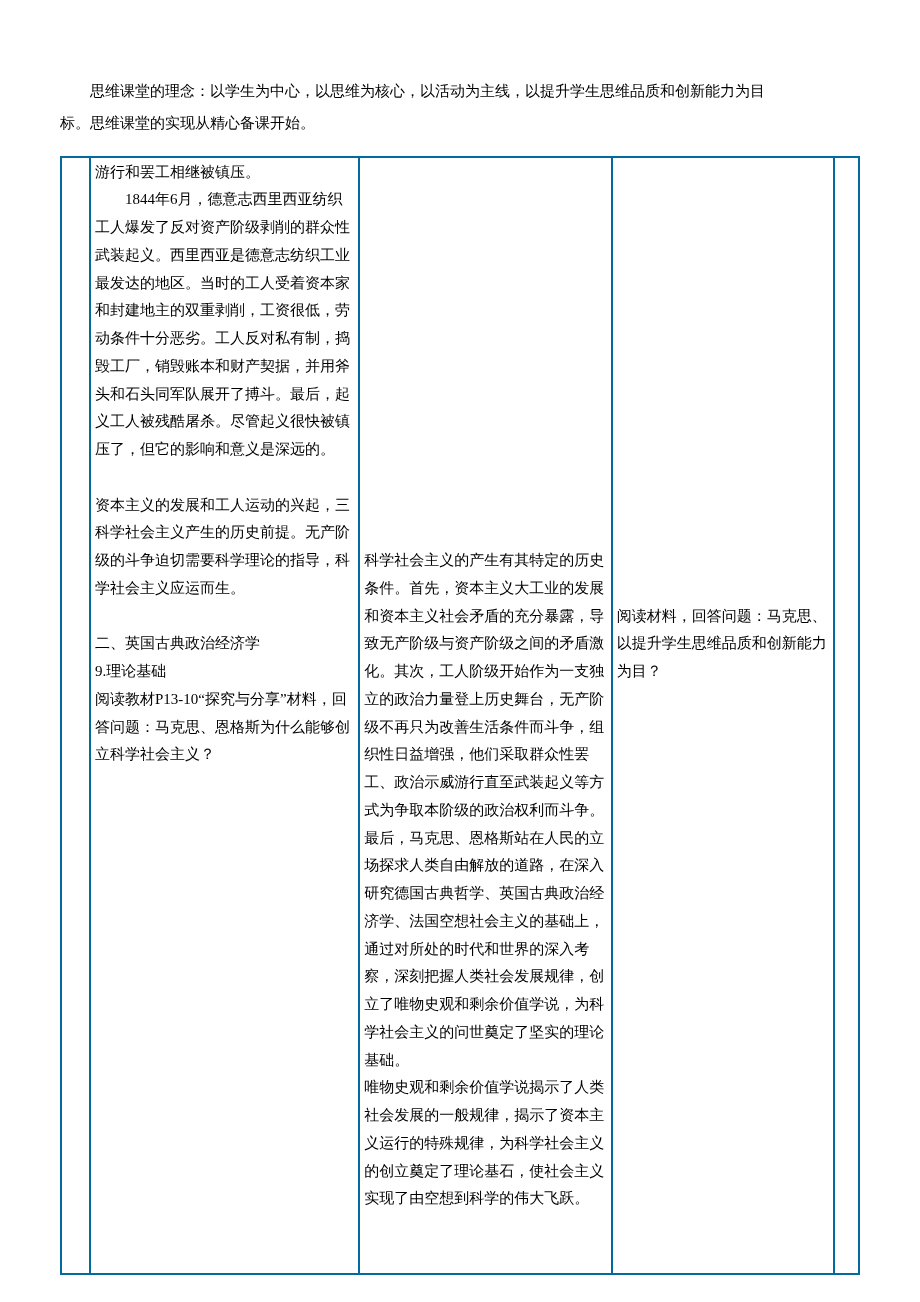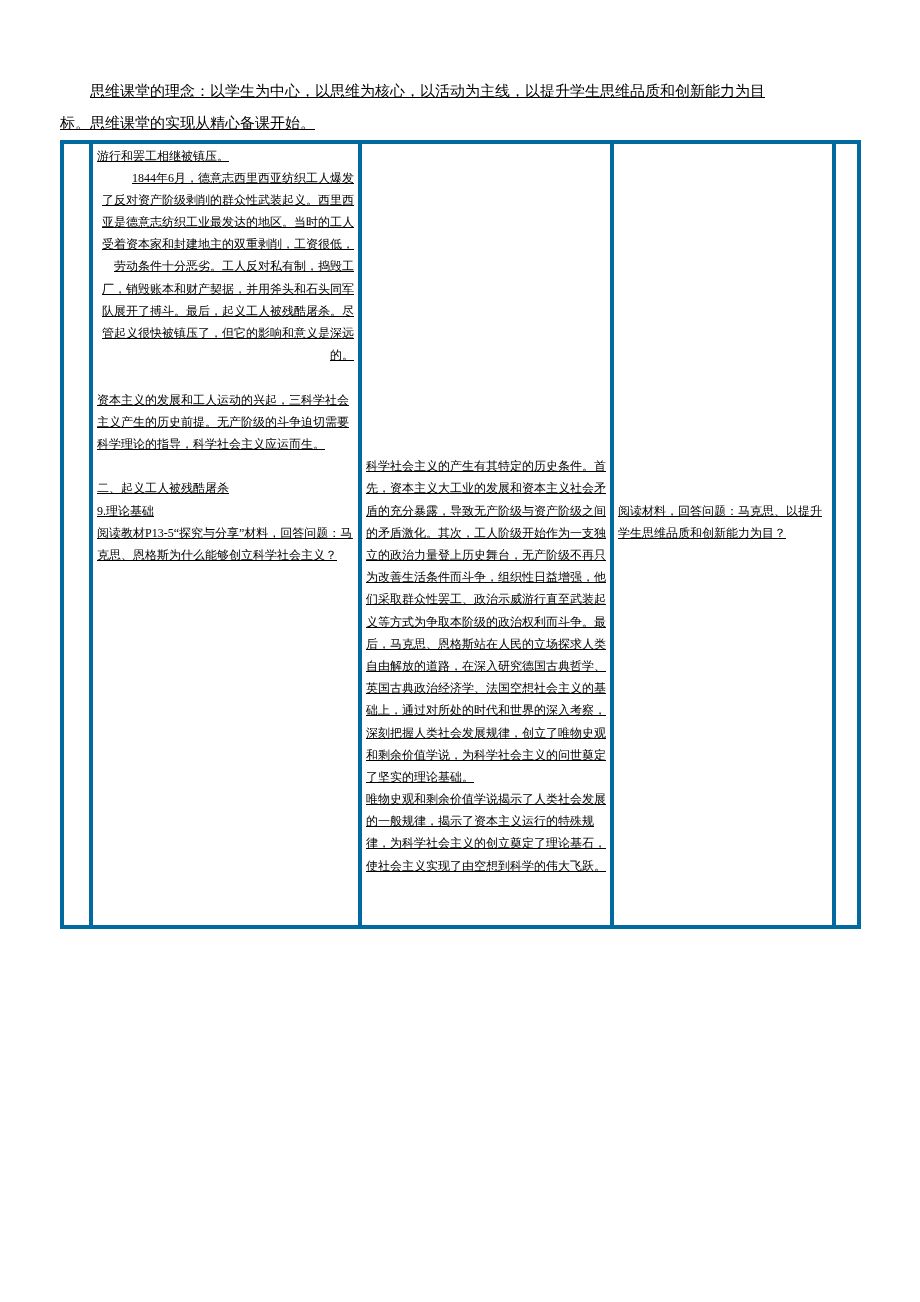--- a/index.html
+++ b/index.html
@@ -1,49 +1,49 @@
 <!DOCTYPE html>
 <html><head>
 <meta charset="utf-8">
 <style>
-  * { margin: 0; padding: 0; box-sizing: border-box; text-decoration: underline; }
+  * { margin: 0; padding: 0; box-sizing: border-box; }
   body {
     background: #ffffff;
     font-family: "SimSun", "宋体", serif;
     font-size: 15px;
     color: #000000;
     line-height: 1.85;
     width: 920px;
     padding: 78px 60px 40px 60px;
   }
   .header-text {
     text-indent: 2em;
     margin-bottom: 4px;
   }
   .header-line2 {
-    margin-bottom: 2px;
+    margin-bottom: 18px;
   }
   table {
     border-collapse: collapse;
     width: 100%;
     table-layout: fixed;
   }
   td {
-    border: 4px solid #0369a1;
+    border: 2px solid #0369a1;
     vertical-align: top;
     padding: 1px 4px 4px 4px;
-    font-size: 12px;
+    font-size: 15px;
     line-height: 1.85;
   }
   .col-a { width: 29px; }
   .col-b { width: 269px; }
   .col-c { width: 252px; }
   .col-d { width: 222px; }
   .col-e { width: 25px; border-right: none; }
-  .para-indent { text-indent: 2em; text-align: right; }
+  .para-indent { text-indent: 2em; }
   .para-plain { text-indent: 0; }
   .block { margin-bottom: 0; }
   .col-a, .col-e { border-bottom: none; }
 </style>
 </head>
 <body>
 
 <div class="header-text">思维课堂的理念：以学生为中心，以思维为核心，以活动为主线，以提升学生思维品质和创新能力为目</div>
 <div class="header-line2">标。思维课堂的实现从精心备课开始。</div>
 
@@ -57,23 +57,23 @@
   </colgroup>
   <tbody>
       <tr>
     <td></td>
     <td>
       <div class="para-plain block">游行和罢工相继被镇压。</div>
       <div class="para-indent block">1844年6月，德意志西里西亚纺织工人爆发了反对资产阶级剥削的群众性武装起义。西里西亚是德意志纺织工业最发达的地区。当时的工人受着资本家和封建地主的双重剥削，工资很低，劳动条件十分恶劣。工人反对私有制，捣毁工厂，销毁账本和财产契据，并用斧头和石头同军队展开了搏斗。最后，起义工人被残酷屠杀。尽管起义很快被镇压了，但它的影响和意义是深远的。</div>
       <div style="height:1.85em;"></div>
       <div class="para-plain block">资本主义的发展和工人运动的兴起，三科学社会主义产生的历史前提。无产阶级的斗争迫切需要科学理论的指导，科学社会主义应运而生。</div>
       <div style="height:1.85em;"></div>
-      <div class="para-plain block">二、起义工人被残酷屠杀</div>
+      <div class="para-plain block">二、英国古典政治经济学</div>
       <div class="para-plain block">9.理论基础</div>
-      <div class="para-plain block">阅读教材P13-5“探究与分享”材料，回答问题：马克思、恩格斯为什么能够创立科学社会主义？</div>
+      <div class="para-plain block">阅读教材P13-10“探究与分享”材料，回答问题：马克思、恩格斯为什么能够创立科学社会主义？</div>
     </td>
     <td>
       <div style="height:25.9em;"></div>
       <div class="para-plain block">科学社会主义的产生有其特定的历史条件。首先，资本主义大工业的发展和资本主义社会矛盾的充分暴露，导致无产阶级与资产阶级之间的矛盾激化。其次，工人阶级开始作为一支独立的政治力量登上历史舞台，无产阶级不再只为改善生活条件而斗争，组织性日益增强，他们采取群众性罢工、政治示威游行直至武装起义等方式为争取本阶级的政治权利而斗争。最后，马克思、恩格斯站在人民的立场探求人类自由解放的道路，在深入研究德国古典哲学、英国古典政治经济学、法国空想社会主义的基础上，通过对所处的时代和世界的深入考察，深刻把握人类社会发展规律，创立了唯物史观和剩余价值学说，为科学社会主义的问世奠定了坚实的理论基础。</div>
       <div class="para-plain block">唯物史观和剩余价值学说揭示了人类社会发展的一般规律，揭示了资本主义运行的特殊规律，为科学社会主义的创立奠定了理论基石，使社会主义实现了由空想到科学的伟大飞跃。</div>
       <div style="height:3.7em;"></div>
     </td>
     <td>
       <div style="height:29.6em;"></div>
       <div class="para-plain block">阅读材料，回答问题：马克思、以提升学生思维品质和创新能力为目？</div>

